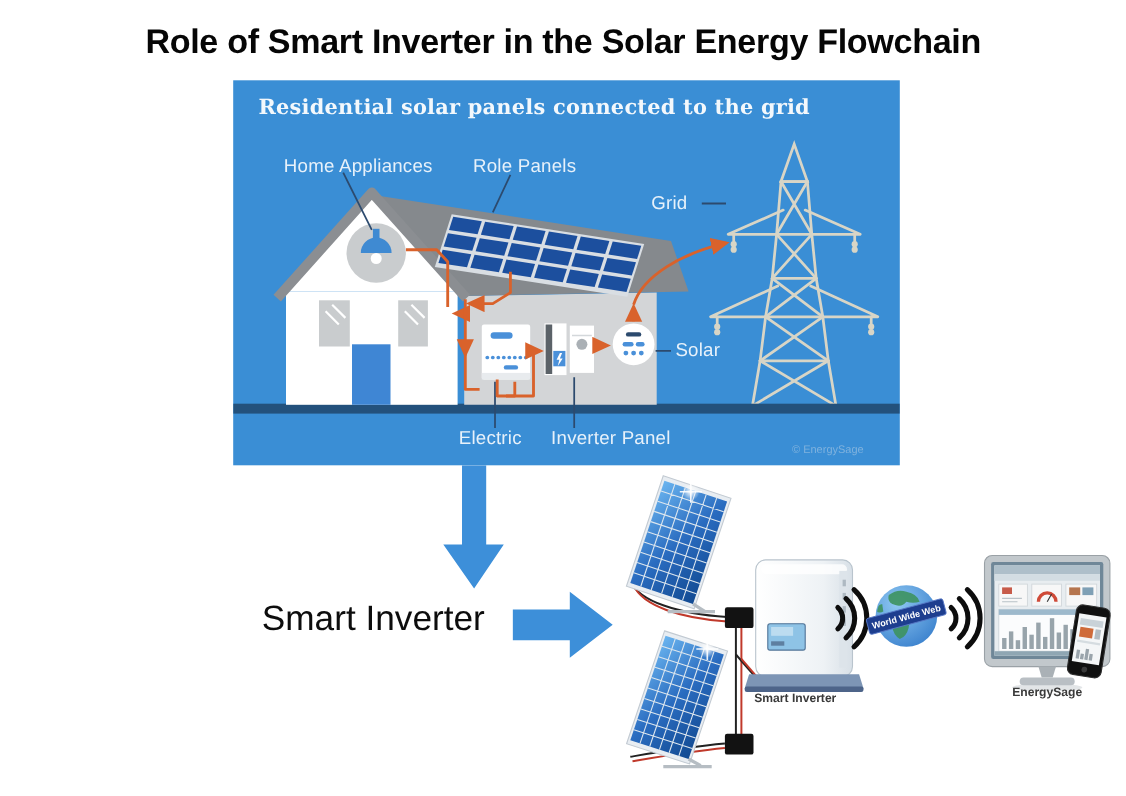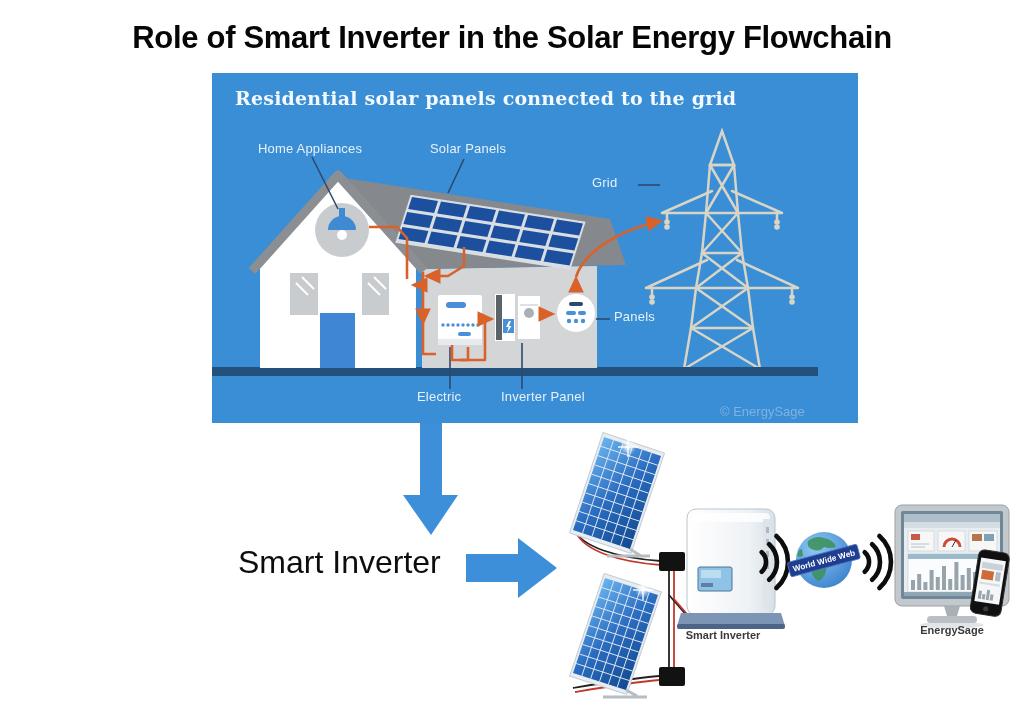--- a/index.html
+++ b/index.html
@@ -1,25 +1,25 @@
 <!DOCTYPE html>
 <html><head>
 <meta charset="utf-8">
 <style>
   html,body{margin:0;padding:0;background:#ffffff;}
   .stage{position:relative;width:1024px;height:724px;background:#ffffff;overflow:hidden;
          font-family:"Liberation Sans",sans-serif;}
   .title{position:absolute;top:20px;left:0;width:100%;text-align:center;
          font-size:31px;font-weight:700;color:#060606;letter-spacing:-0.3px;}
-  .panel{position:absolute;left:212px;top:73px;width:606px;height:350px;background:#3a8ed5;padding-left:40px;}
+  .panel{position:absolute;left:212px;top:73px;width:606px;height:350px;background:#3a8ed5;}
   .panel svg{position:absolute;left:0;top:0;}
   .p-heading{position:absolute;left:23px;top:14px;font-family:"DejaVu Serif",serif;
              font-weight:700;font-size:19px;color:#f3f8fc;letter-spacing:0.2px;}
-  .p-label{position:absolute;font-size:13px;color:#e7f1fa;letter-spacing:0.2px;white-space:nowrap;text-align:right;}
-  .p-credit{position:absolute;left:508px;top:331px;font-size:13px;color:#7fb2de;}
+  .p-label{position:absolute;font-size:17px;color:#e7f1fa;letter-spacing:0.2px;white-space:nowrap;text-align:right;}
+  .p-credit{position:absolute;left:508px;top:331px;font-size:10px;color:#7fb2de;}
   .down-arrow{position:absolute;left:398px;top:423px;}
   .right-arrow{position:absolute;left:466px;top:534px;}
   .flow-label{position:absolute;left:238px;top:544px;font-size:32px;color:#0d0d0d;}
   .illus{position:absolute;left:555px;top:425px;width:460px;height:295px;}
   .illus svg{position:absolute;left:0;top:0;}
   .mini-label{position:absolute;font-size:11px;font-weight:700;color:#3a3a3a;text-align:center;white-space:nowrap;}
   .cap-inverter{left:120px;top:204px;width:96px;}
   .cap-monitoring{left:350px;top:199px;width:94px;}
 </style>
 </head>
@@ -166,23 +166,23 @@
         <path d="M240,272 V287 H256 V274"></path>
         <path d="M248,287 H273 V246 H279" marker-end="url(#oa)"></path>
         <path d="M330,241 H340" marker-end="url(#oa)"></path>
         <path d="M364,219 V206" marker-end="url(#oa)"></path>
         <path d="M364,204 C372,178 408,157 448,148" marker-end="url(#oa)"></path>
       </g>
     </svg>
 
     <div class="p-heading">Residential solar panels connected to the grid</div>
     <div class="p-label" style="left:46px;top:68px">Home Appliances</div>
-    <div class="p-label" style="left:218px;top:68px">Solar Panels</div>
+    <div class="p-label" style="left:218px;top:68px">Role Panels</div>
     <div class="p-label" style="left:380px;top:102px">Grid</div>
-    <div class="p-label" style="left:402px;top:236px">Panels</div>
+    <div class="p-label" style="left:402px;top:236px">Solar</div>
     <div class="p-label" style="left:205px;top:316px">Electric</div>
     <div class="p-label" style="left:289px;top:316px">Inverter Panel</div>
     <div class="p-credit">© EnergySage</div>
   </div>
 
   <svg class="down-arrow" width="64" height="118" viewBox="0 0 64 118">
     <path d="M22,0 H44 V72 H60 L33,112 L5,72 H22 Z" fill="#3d8fd9"></path>
   </svg>
   <div class="flow-label">Smart Inverter</div>
   <svg class="right-arrow" width="94" height="68" viewBox="0 0 94 68">

